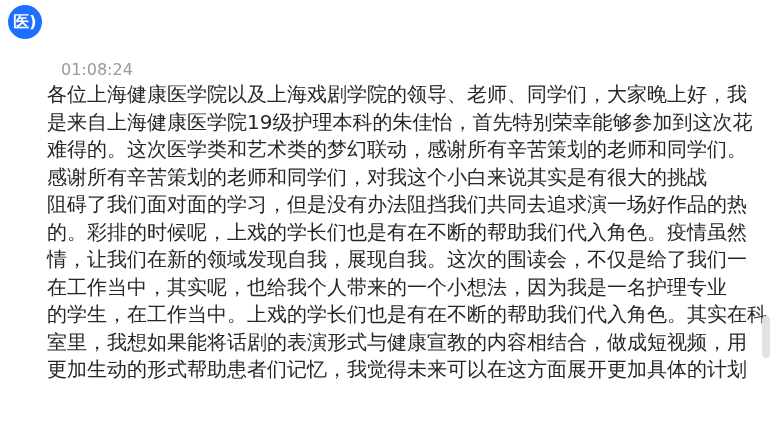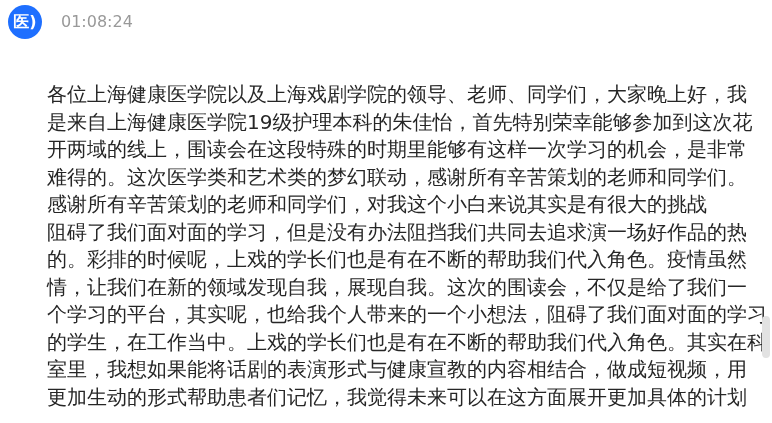--- a/index.html
+++ b/index.html
@@ -33,21 +33,21 @@
     position: absolute;
     left: 50px;
     top: 12px;
     display: flex;
     align-items: baseline;
     font-size: 16px;
     color: #999999;
     white-space: nowrap;
   }
   .sender { color: #999999; }
-  .timestamp { color: #999999; margin-left: 11px; }
+  .timestamp { color: #999999; margin-left: 11px; margin-top: 48px; }
   .body-text {
     position: absolute;
     left: 47px;
     top: 41px;
     width: 722px;
     font-size: 20px;
     line-height: 27.5px;
     color: #262626;
     margin-top: 40px;
   }
@@ -71,26 +71,25 @@
 <div class="message">
   <div class="avatar">医)</div>
 
   <div class="meta-row">
     <span class="timestamp">01:08:24</span>
   </div>
 
   <div class="body-text">
     <div class="body-line">各位上海健康医学院以及上海戏剧学院的领导、老师、同学们，大家晚上好，我</div>
     <div class="body-line">是来自上海健康医学院19级护理本科的朱佳怡，首先特别荣幸能够参加到这次花</div>
-    <div class="body-line">开两域的线上，围读会在这段特殊的时期里能够有这样一次学习的机会，是非常</div>
     <div class="body-line">难得的。这次医学类和艺术类的梦幻联动，感谢所有辛苦策划的老师和同学们。</div>
     <div class="body-line">感谢所有辛苦策划的老师和同学们，对我这个小白来说其实是有很大的挑战</div>
     <div class="body-line">阻碍了我们面对面的学习，但是没有办法阻挡我们共同去追求演一场好作品的热</div>
     <div class="body-line">的。彩排的时候呢，上戏的学长们也是有在不断的帮助我们代入角色。疫情虽然</div>
     <div class="body-line">情，让我们在新的领域发现自我，展现自我。这次的围读会，不仅是给了我们一</div>
-    <div class="body-line">个学习的平台，其实呢，也给我个人带来的一个小想法，阻碍了我们面对面的学习</div>
+    <div class="body-line">在工作当中，其实呢，也给我个人带来的一个小想法，因为我是一名护理专业</div>
     <div class="body-line">的学生，在工作当中。上戏的学长们也是有在不断的帮助我们代入角色。其实在科</div>
     <div class="body-line">室里，我想如果能将话剧的表演形式与健康宣教的内容相结合，做成短视频，用</div>
     <div class="body-line">更加生动的形式帮助患者们记忆，我觉得未来可以在这方面展开更加具体的计划</div>
   </div>
 </div>
 
 <div class="scrollbar-thumb"></div>
 
 </body></html>

